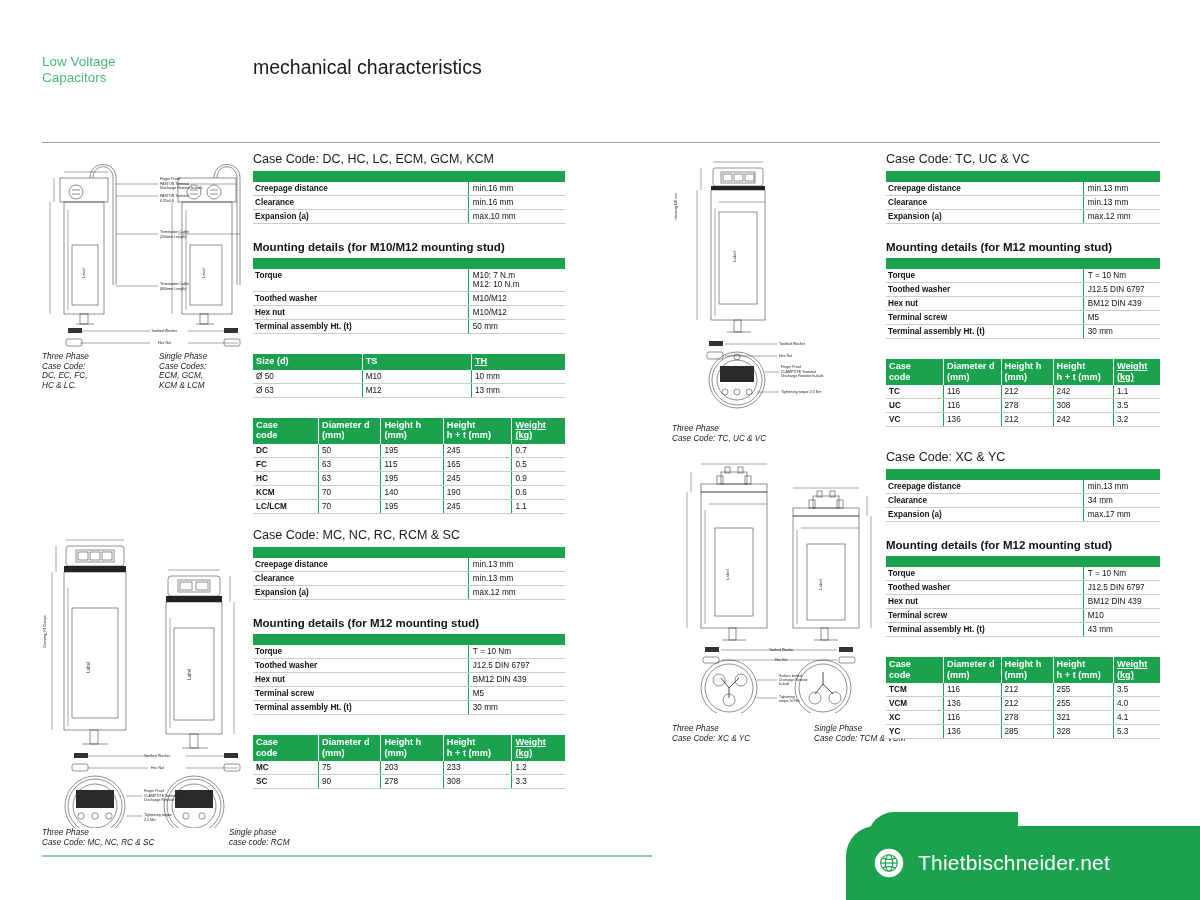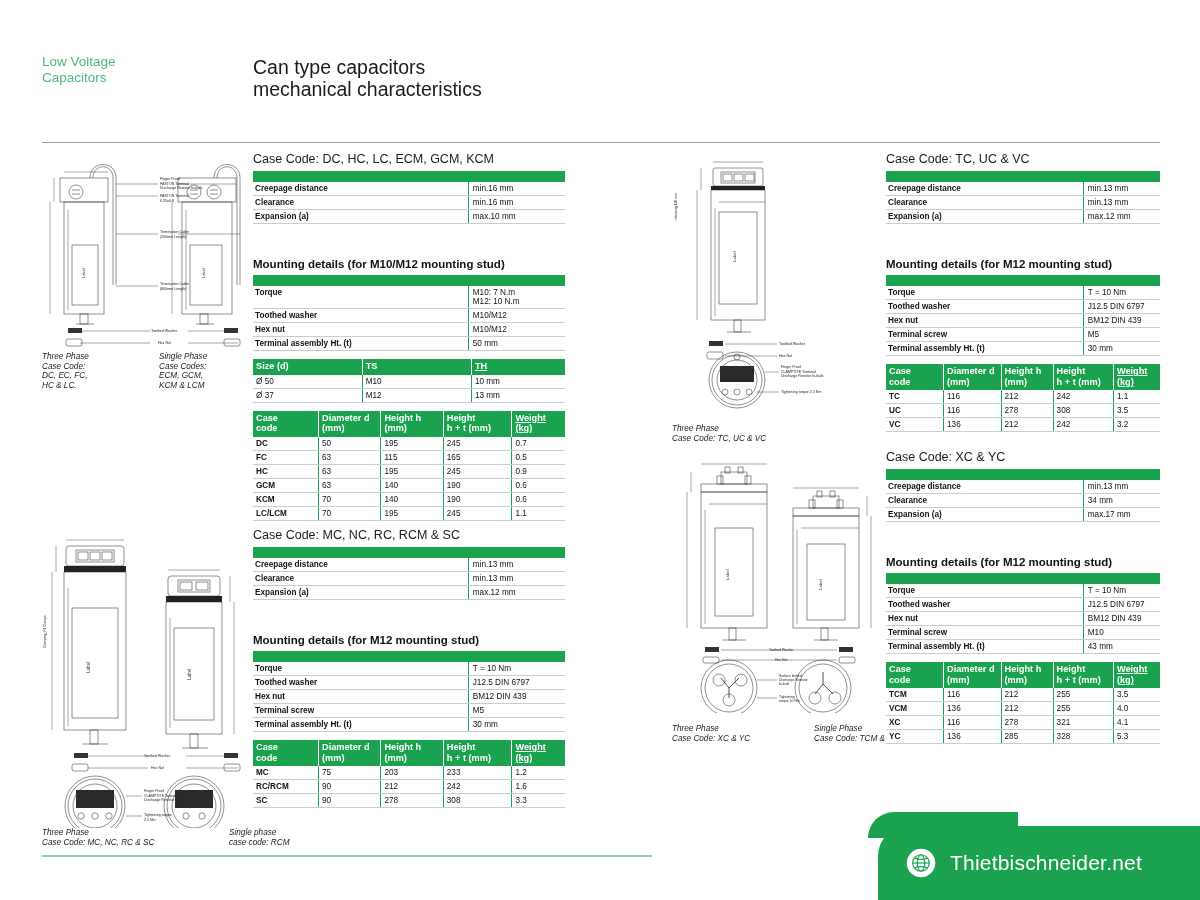--- a/index.html
+++ b/index.html
@@ -34,39 +34,39 @@
   .tbl-col-a { left: 253px; width: 312px; }
   .tbl-col-b { left: 886px; width: 274px; }
 
   
   .sec-title {
     font-size: 12.5px; color: #1a1a1a; font-weight: 400;
     margin-bottom: 5px; white-space: nowrap;
   }
   .sub-title {
     font-size: 11.5px; color: #111; font-weight: bold;
-    margin-top: 34px; margin-bottom: 5px; white-space: nowrap;
+    margin-top: 17px; margin-bottom: 5px; white-space: nowrap;
   }
 
   
   table.spec, table.grid {
     border-collapse: collapse; width: 100%;
     font-size: 8.2px; color: #111;
   }
   table.spec td { padding: 2px 4px 2px 2px; vertical-align: top; }
   table.spec tr.hdrbar td {
     background: #1ba24f; height: 11px; padding: 0; border: none;
   }
   table.spec tr.row td { border-bottom: 1px solid #c9cdcf; }
   table.spec tr.row td.k { font-weight: bold; border-right: 1px solid #1ba24f; }
   table.spec tr.row td.v { font-weight: normal; padding-left: 4px; }
   table.spec tr.row:last-child td { border-bottom: 1px solid #c9cdcf; }
 
   
-  table.grid { margin-top: 8px; }
+  table.grid { margin-top: 20px; }
   table.grid th {
     background: #1ba24f; color: #fff; font-size: 9.2px; font-weight: bold;
     text-align: left; padding: 2px 4px 3px 3px; line-height: 10.5px;
     border-right: 1px solid #ffffff; vertical-align: top;
   }
   table.grid th:last-child { border-right: none; text-decoration: underline; }
   table.grid td {
     font-size: 8.2px; padding: 2px 4px 2px 3px;
     border-bottom: 1px solid #c9cdcf; border-right: 1px solid #1ba24f;
     color: #111; background: #fff;
@@ -78,21 +78,21 @@
   .draw { position: absolute; }
   .draw svg { display: block; }
   .cap {
     font-size: 8.2px; font-style: italic; color: #222; line-height: 9.6px;
     white-space: pre-line;
   }
   .cap-row { position: absolute; display: flex; gap: 17px; }
 
   
   .footer {
-    position: absolute; right: 0; bottom: 0; width: 322px; height: 74px;
+    position: absolute; right: 0; bottom: 0; width: 354px; height: 74px;
     background: #1ba24f;
     border-top-left-radius: 30px;
     padding-left: 28px;
   }
   .footer-tab {
     position: absolute; right: 182px; bottom: 62px;
     width: 150px; height: 26px; background: #1ba24f;
     border-top-left-radius: 26px;
   }
   .footer-inner {
@@ -105,21 +105,20 @@
 </head>
 <body>
 
 <div class="page">
 
   <div class="brand">
     <div>Low Voltage</div>
     <div>Capacitors</div>
   </div>
   <div class="doc-title">
-    <div>Can type capacitors</div>
     <div>mechanical characteristics</div>
   </div>
   <div class="rule-top"></div>
   <div class="rule-bottom"></div>
 
   <div class="draw" style="left:38px; top:150px;">
     <svg width="220" height="200" viewBox="0 0 220 200">
       <g fill="none" stroke="#222" stroke-width="0.5">
 
         <rect x="22" y="28" width="48" height="24"></rect>
@@ -473,21 +472,21 @@
           <th>TH</th>
         </tr>
       </thead>
       <tbody>
         <tr>
           <td>Ø 50</td>
           <td>M10</td>
           <td>10 mm</td>
           </tr>
         <tr>
-          <td>Ø 37</td>
+          <td>Ø 63</td>
           <td>M12</td>
           <td>13 mm</td>
           </tr>
       </tbody>
     </table>
 
     <table class="grid">
       <colgroup>
           <col style="width:21%">
           <col style="width:20%">
@@ -525,27 +524,20 @@
             <td>0.5</td>
           </tr>
         <tr>
             <td class="cc">HC</td>
             <td>63</td>
             <td>195</td>
             <td>245</td>
             <td>0.9</td>
           </tr>
         <tr>
-            <td class="cc">GCM</td>
-            <td>63</td>
-            <td>140</td>
-            <td>190</td>
-            <td>0.6</td>
-          </tr>
-        <tr>
             <td class="cc">KCM</td>
             <td>70</td>
             <td>140</td>
             <td>190</td>
             <td>0.6</td>
           </tr>
         <tr>
             <td class="cc">LC/LCM</td>
             <td>70</td>
             <td>195</td>
@@ -637,27 +629,20 @@
 (kg)</th>
         </tr>
       </thead>
       <tbody>
         <tr>
             <td class="cc">MC</td>
             <td>75</td>
             <td>203</td>
             <td>233</td>
             <td>1.2</td>
-          </tr>
-        <tr>
-            <td class="cc">RC/RCM</td>
-            <td>90</td>
-            <td>212</td>
-            <td>242</td>
-            <td>1.6</td>
           </tr>
         <tr>
             <td class="cc">SC</td>
             <td>90</td>
             <td>278</td>
             <td>308</td>
             <td>3.3</td>
           </tr>
       </tbody>
     </table>

